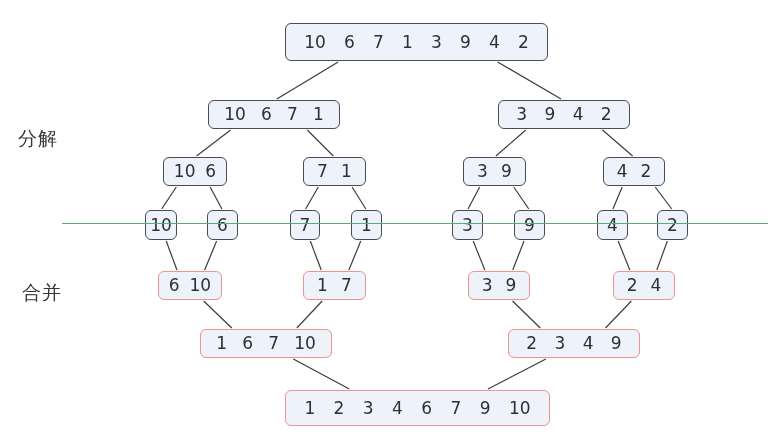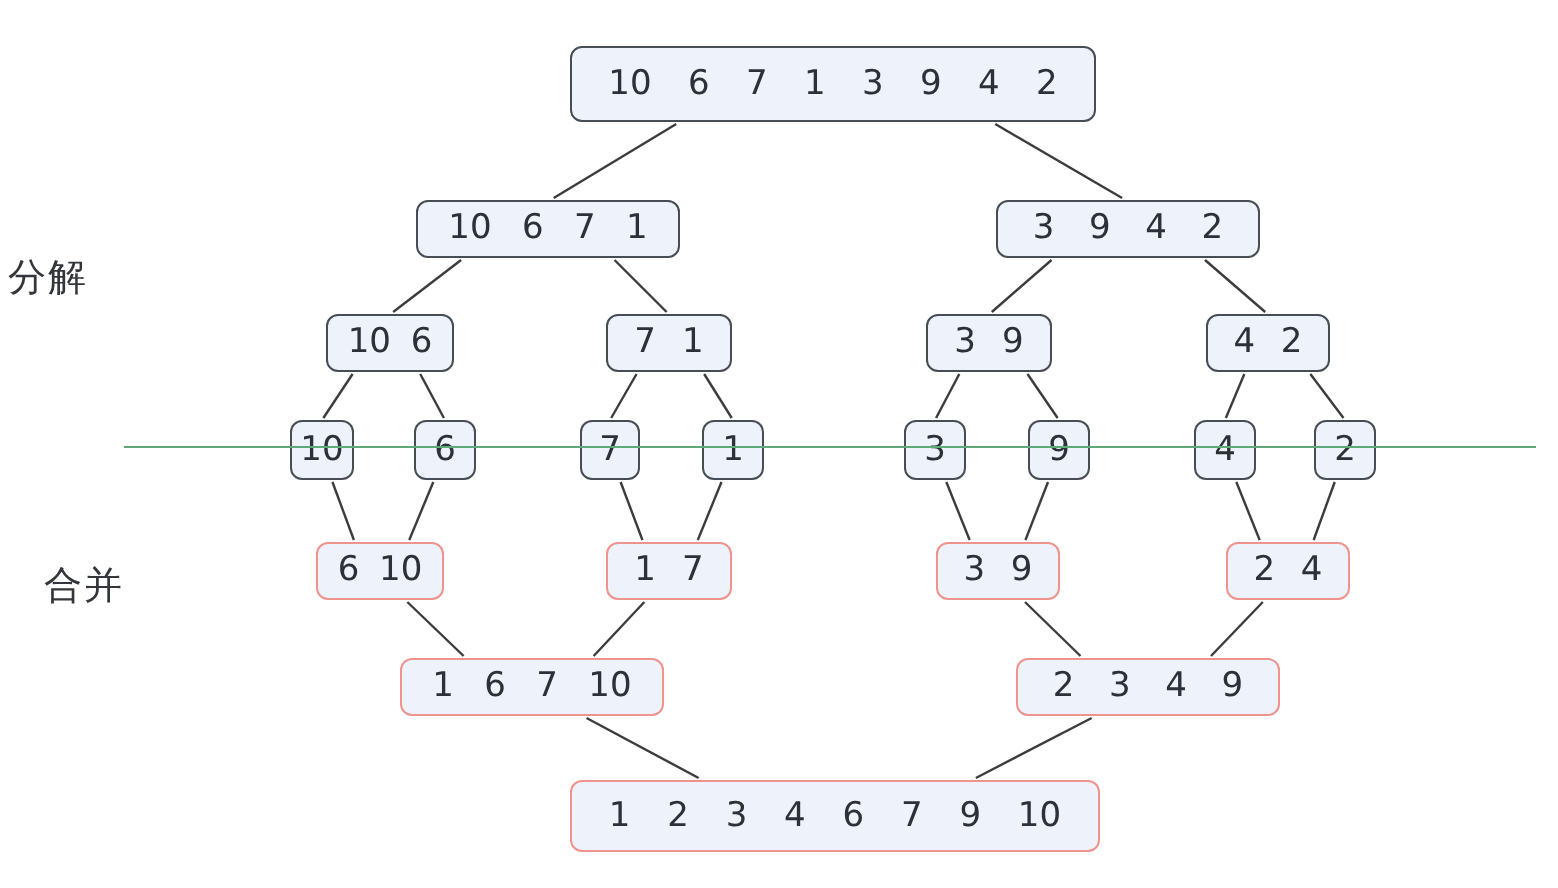--- a/index.html
+++ b/index.html
@@ -179,15 +179,15 @@
         <span class="val">2</span>
         <span class="val">3</span>
         <span class="val">4</span>
         <span class="val">6</span>
         <span class="val">7</span>
         <span class="val">9</span>
         <span class="val">10</span>
       </div>
     </div>
   <div class="divider" id="divider" style="left: 62px; top: 223px; width: 706px;"></div>
-  <div class="phase-label" id="label-decompose" style="left:4px;top:126px;">分解</div>
+  <div class="phase-label" id="label-decompose" style="left:18px;top:126px;">分解</div>
   <div class="phase-label" id="label-merge" style="left:22px;top:280px;">合并</div>
 </div>
 
 </body></html>

